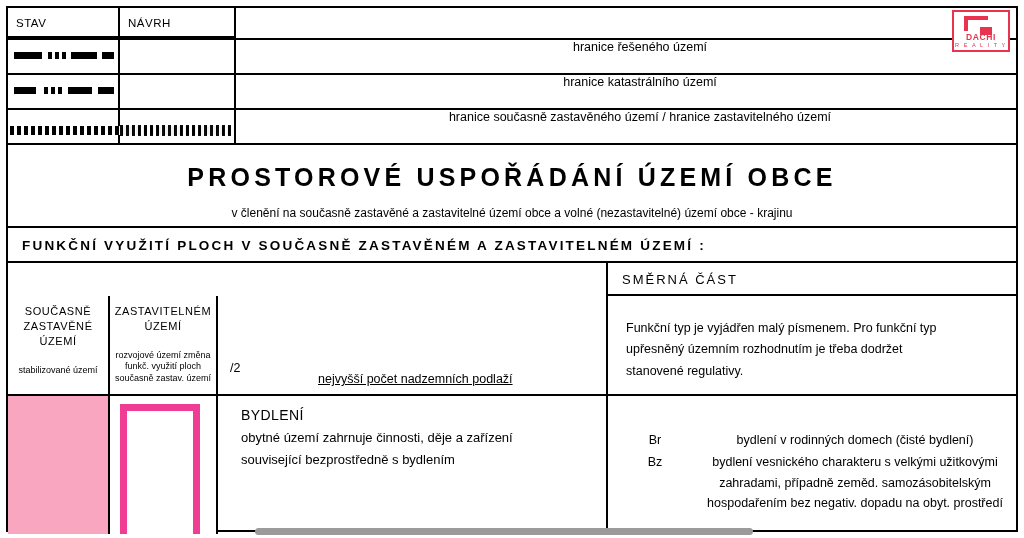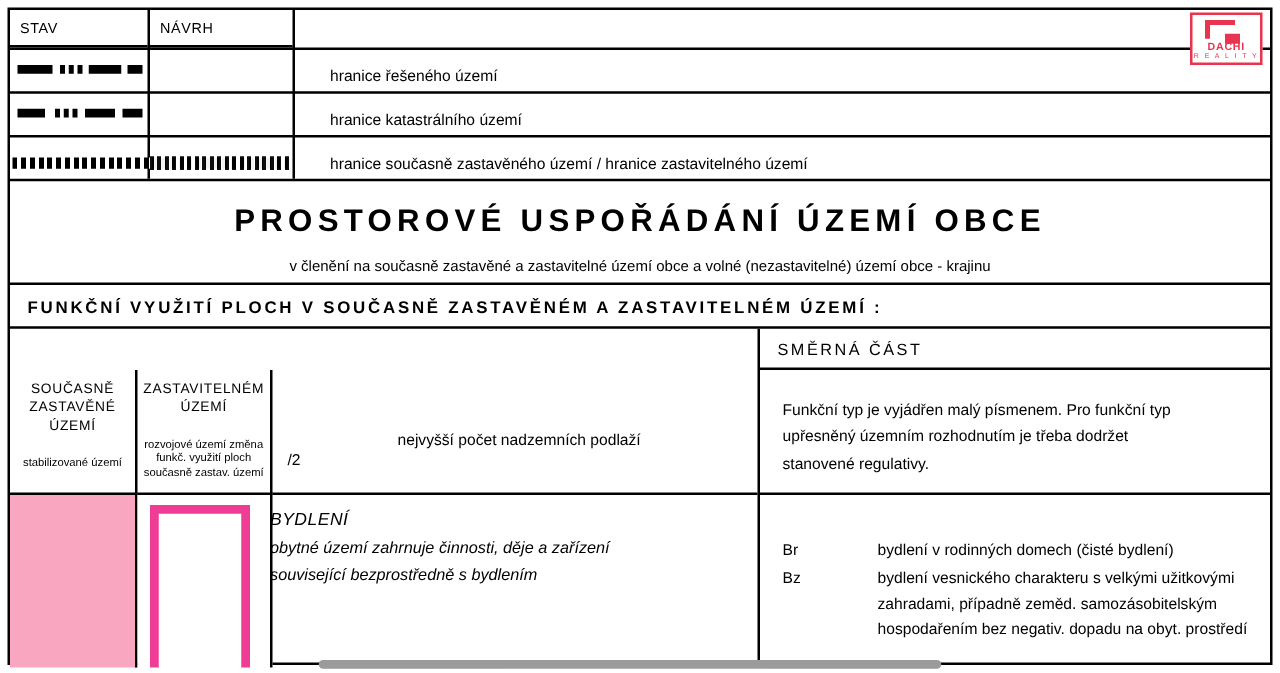--- a/index.html
+++ b/index.html
@@ -48,23 +48,24 @@
     font-size: 11.5px;
     letter-spacing: .5px;
     border-bottom: 2px solid #000;
     box-sizing: border-box;
     padding-left: 8px;
     width: 100%;
   }
   .legend-rows {
     position: absolute;
     left: 228px;
-    top: 36px;
+    top: 22px;
     width: 780px;
     height: 105px;
+    text-align: center;
   }
   .legend-row {
     position: relative;
     height: 35px;
     line-height: 35px;
     font-size: 12.5px;
     padding-left: 28px;
   }
   .legend-sep {
     position: absolute;
@@ -204,22 +205,23 @@
   }
   .c3-num {
     position: absolute;
     left: 12px;
     top: 56px;
     font-size: 12.5px;
   }
   .c3-text {
     position: absolute;
     left: 100px;
-    top: 40px;
-    font-size: 12.5px;
+    top: 67px;
+    font-size: 12.5px;
+    text-decoration: underline;
   }
 
   
   .body-row {
     position: absolute;
     left: 0; top: 133px;
     width: 598px; height: 138px;
   }
   .swatch-pink {
     position: absolute;
@@ -241,27 +243,26 @@
     position: absolute;
     left: 10px; top: 8px;
     width: 80px; height: 130px;
     border: 7px solid #ef3d96;
     border-bottom: none;
     box-sizing: border-box;
     background: #fff;
   }
   .bydleni {
     position: absolute;
-    left: 194px; top: 0;
+    left: 219px; top: 0;
     width: 388px; height: 138px;
     padding: 8px 0 0 14px;
     box-sizing: border-box;
     font-size: 13px;
     line-height: 1.65;
-    font-style: italic;
   }
   .bydleni .ttl { font-size: 14px; letter-spacing: .4px; }
 
   
   .right-note {
     position: absolute;
     left: 0; top: 33px;
     width: 408px; height: 100px;
     padding: 22px 14px 0 18px;
     box-sizing: border-box;
@@ -269,20 +270,21 @@
     line-height: 1.7;
     border-bottom: 2px solid #000;
   }
   .right-list {
     position: absolute;
     left: 0; top: 133px;
     width: 408px; height: 138px;
     padding: 34px 8px 0 0;
     box-sizing: border-box;
     font-size: 12.5px;
+    text-align: center;
   }
   .rl-item {
     position: relative;
     padding-left: 18px;
     line-height: 1.62;
     margin-bottom: 2px;
   }
   .rl-code {
     position: absolute;
     left: 18px;

